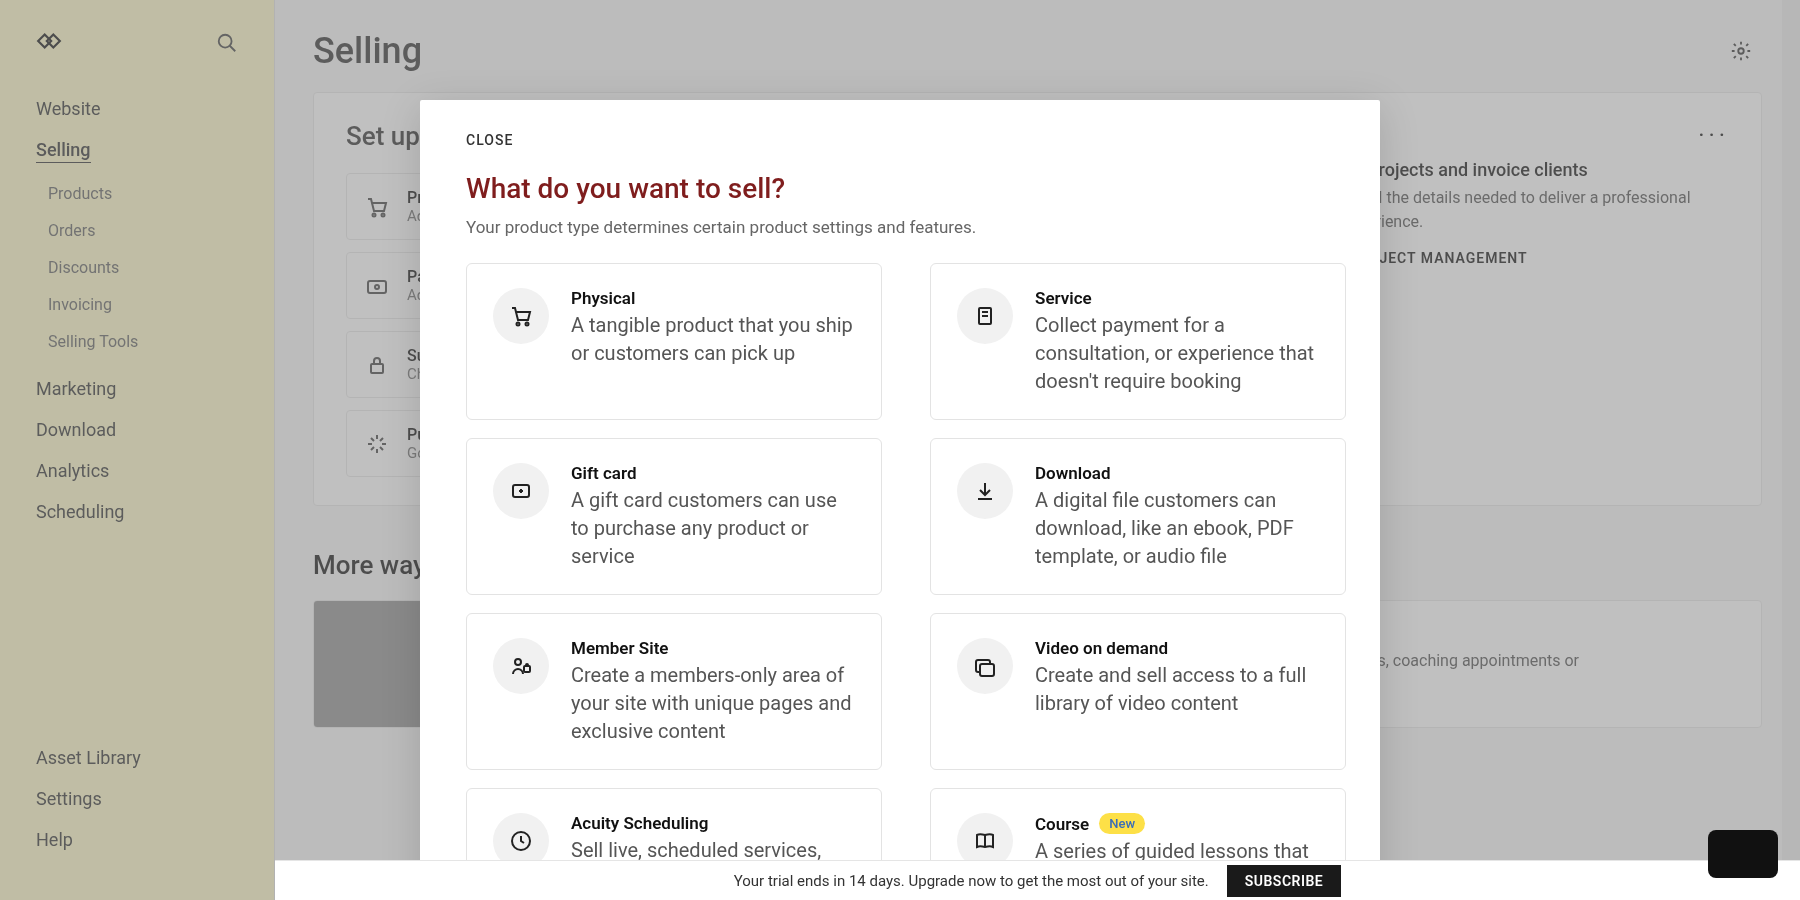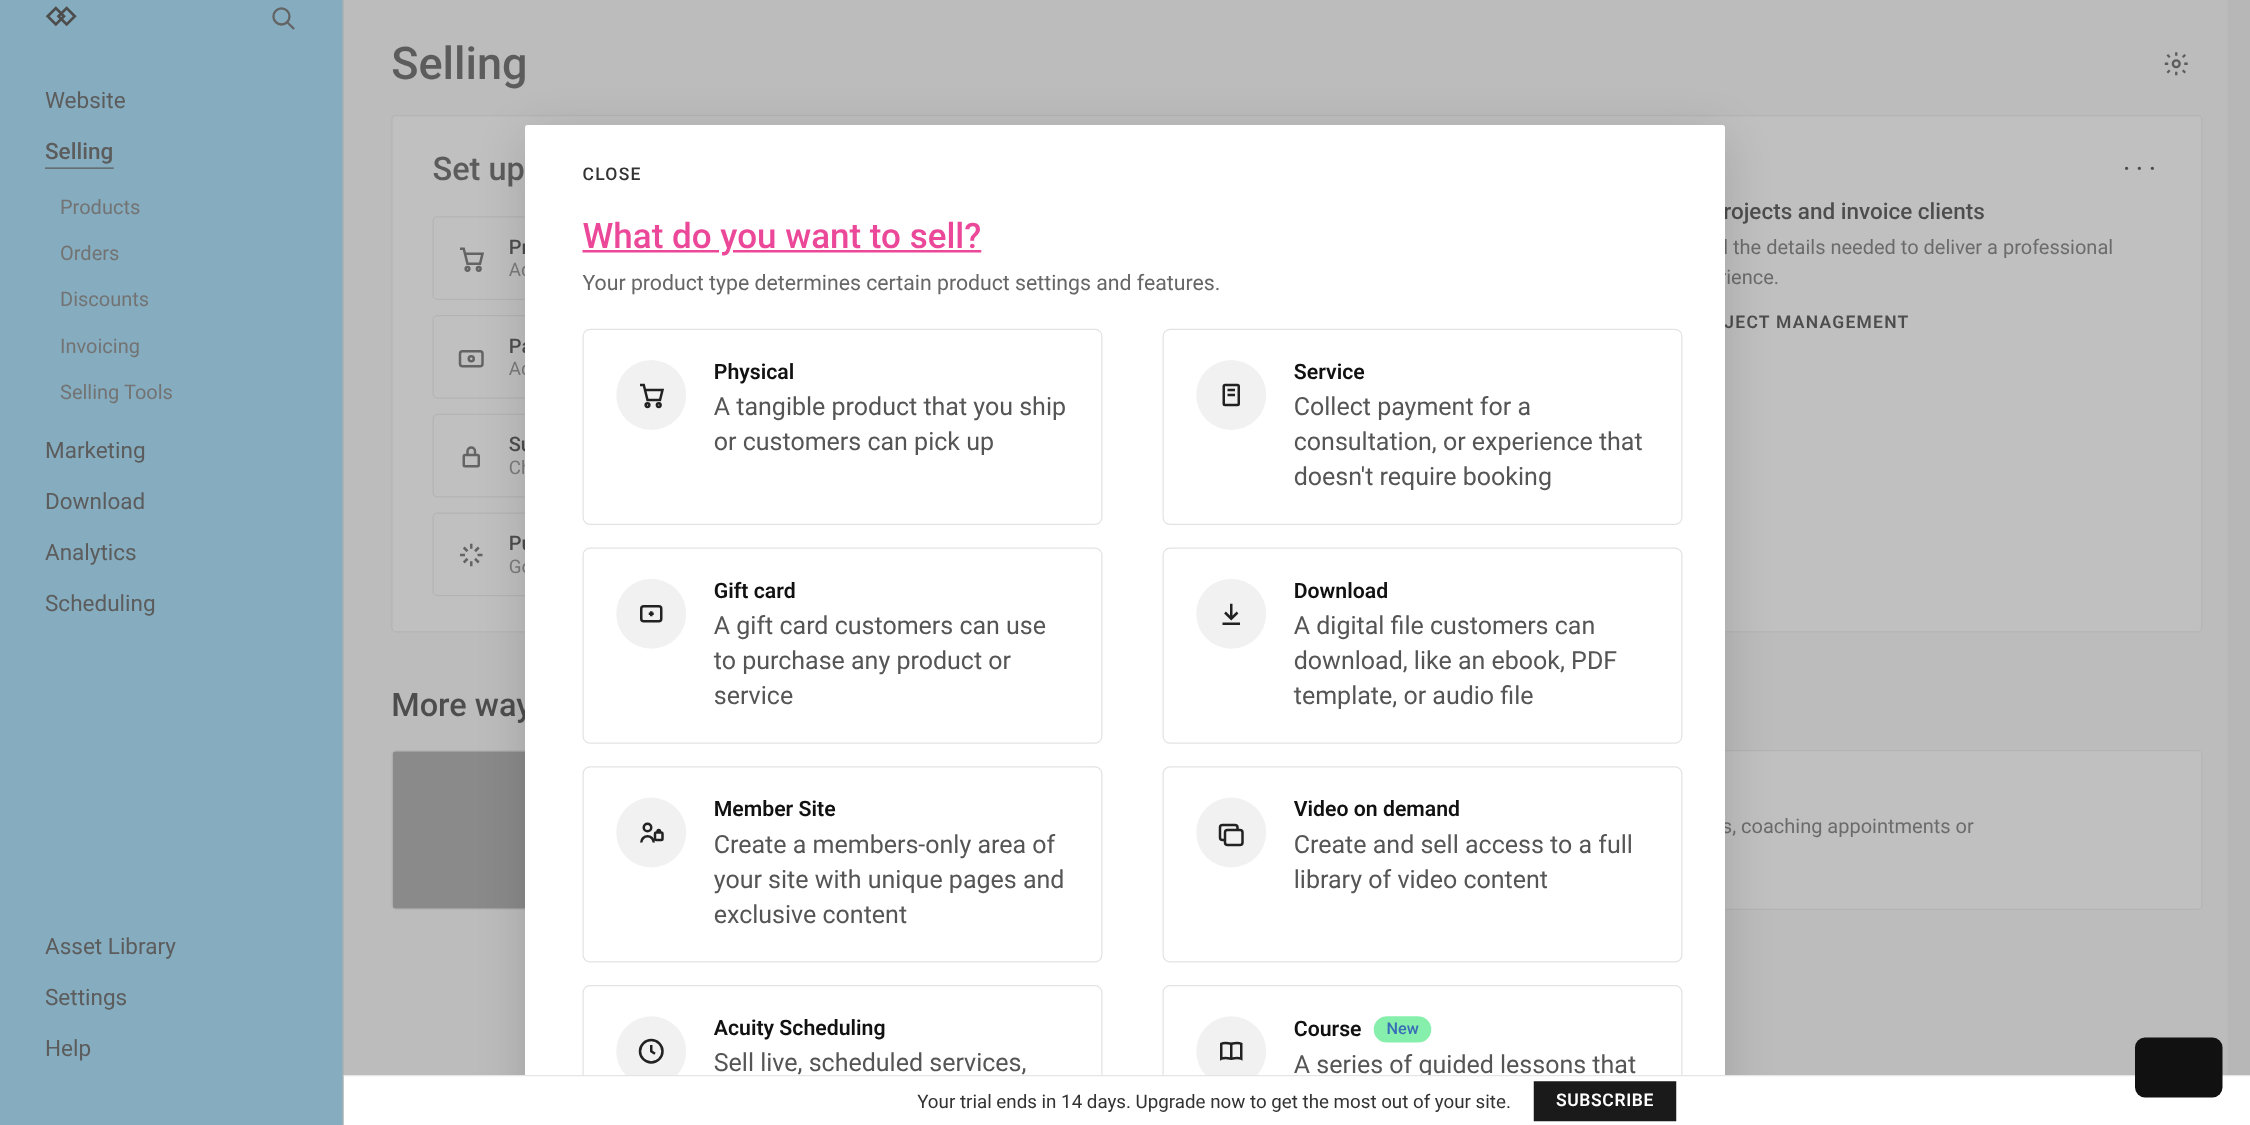--- a/index.html
+++ b/index.html
@@ -15,24 +15,25 @@
   background: #f5f5f5;
   position: relative;
 }
 .app {
   display: flex;
   width: 100%;
   height: 100%;
 }
 .sidebar {
   width: 275px;
-  background: #7dd3fc;
+  background: #fef9c3;
   border-right: 1px solid #e0e0e0;
   display: flex;
   flex-direction: column;
+  padding-top: 28px;
   flex-shrink: 0;
 }
 .sidebar-top {
   display: flex;
   align-items: center;
   justify-content: space-between;
   padding: 0 36px 30px 36px;
 }
 .logo svg { width: 26px; height: 26px; }
 .search-icon { width: 22px; height: 22px; color: #333; cursor: pointer; }
@@ -171,22 +172,21 @@
   font-weight: 500;
   letter-spacing: 1px;
   color:#333;
   cursor:pointer;
   text-transform: uppercase;
 }
 .modal-title {
   font-size: 28px;
   font-weight: 500;
   margin-top: 24px;
-  color:#ec4899;
-  text-decoration:underline;
+  color:#7f1d1d;
 }
 .modal-subtitle {
   font-size: 17px;
   color: #666;
   margin-top: 12px;
   margin-bottom: 26px;
 }
 .option-grid {
   display: grid;
   grid-template-columns: 1fr 1fr;
@@ -209,21 +209,21 @@
   background: #f1f1f1;
   display: flex;
   align-items: center;
   justify-content: center;
   flex-shrink: 0;
 }
 .option-icon svg { width: 24px; height: 24px; color:#222; }
 .option-text h3 { font-size: 17px; font-weight: 600; color:#111; display:flex; align-items:center; gap:10px;}
 .option-text p { font-size: 20px; color: #555; margin-top: 3px; line-height: 1.4; }
 .new-badge {
-  background: #86efac;
+  background: #fde047;
   color: #3a6db8;
   font-size: 13px;
   padding: 3px 10px;
   border-radius: 12px;
   font-weight: 500;
 }
 
 
 .banner {
   position: absolute;

